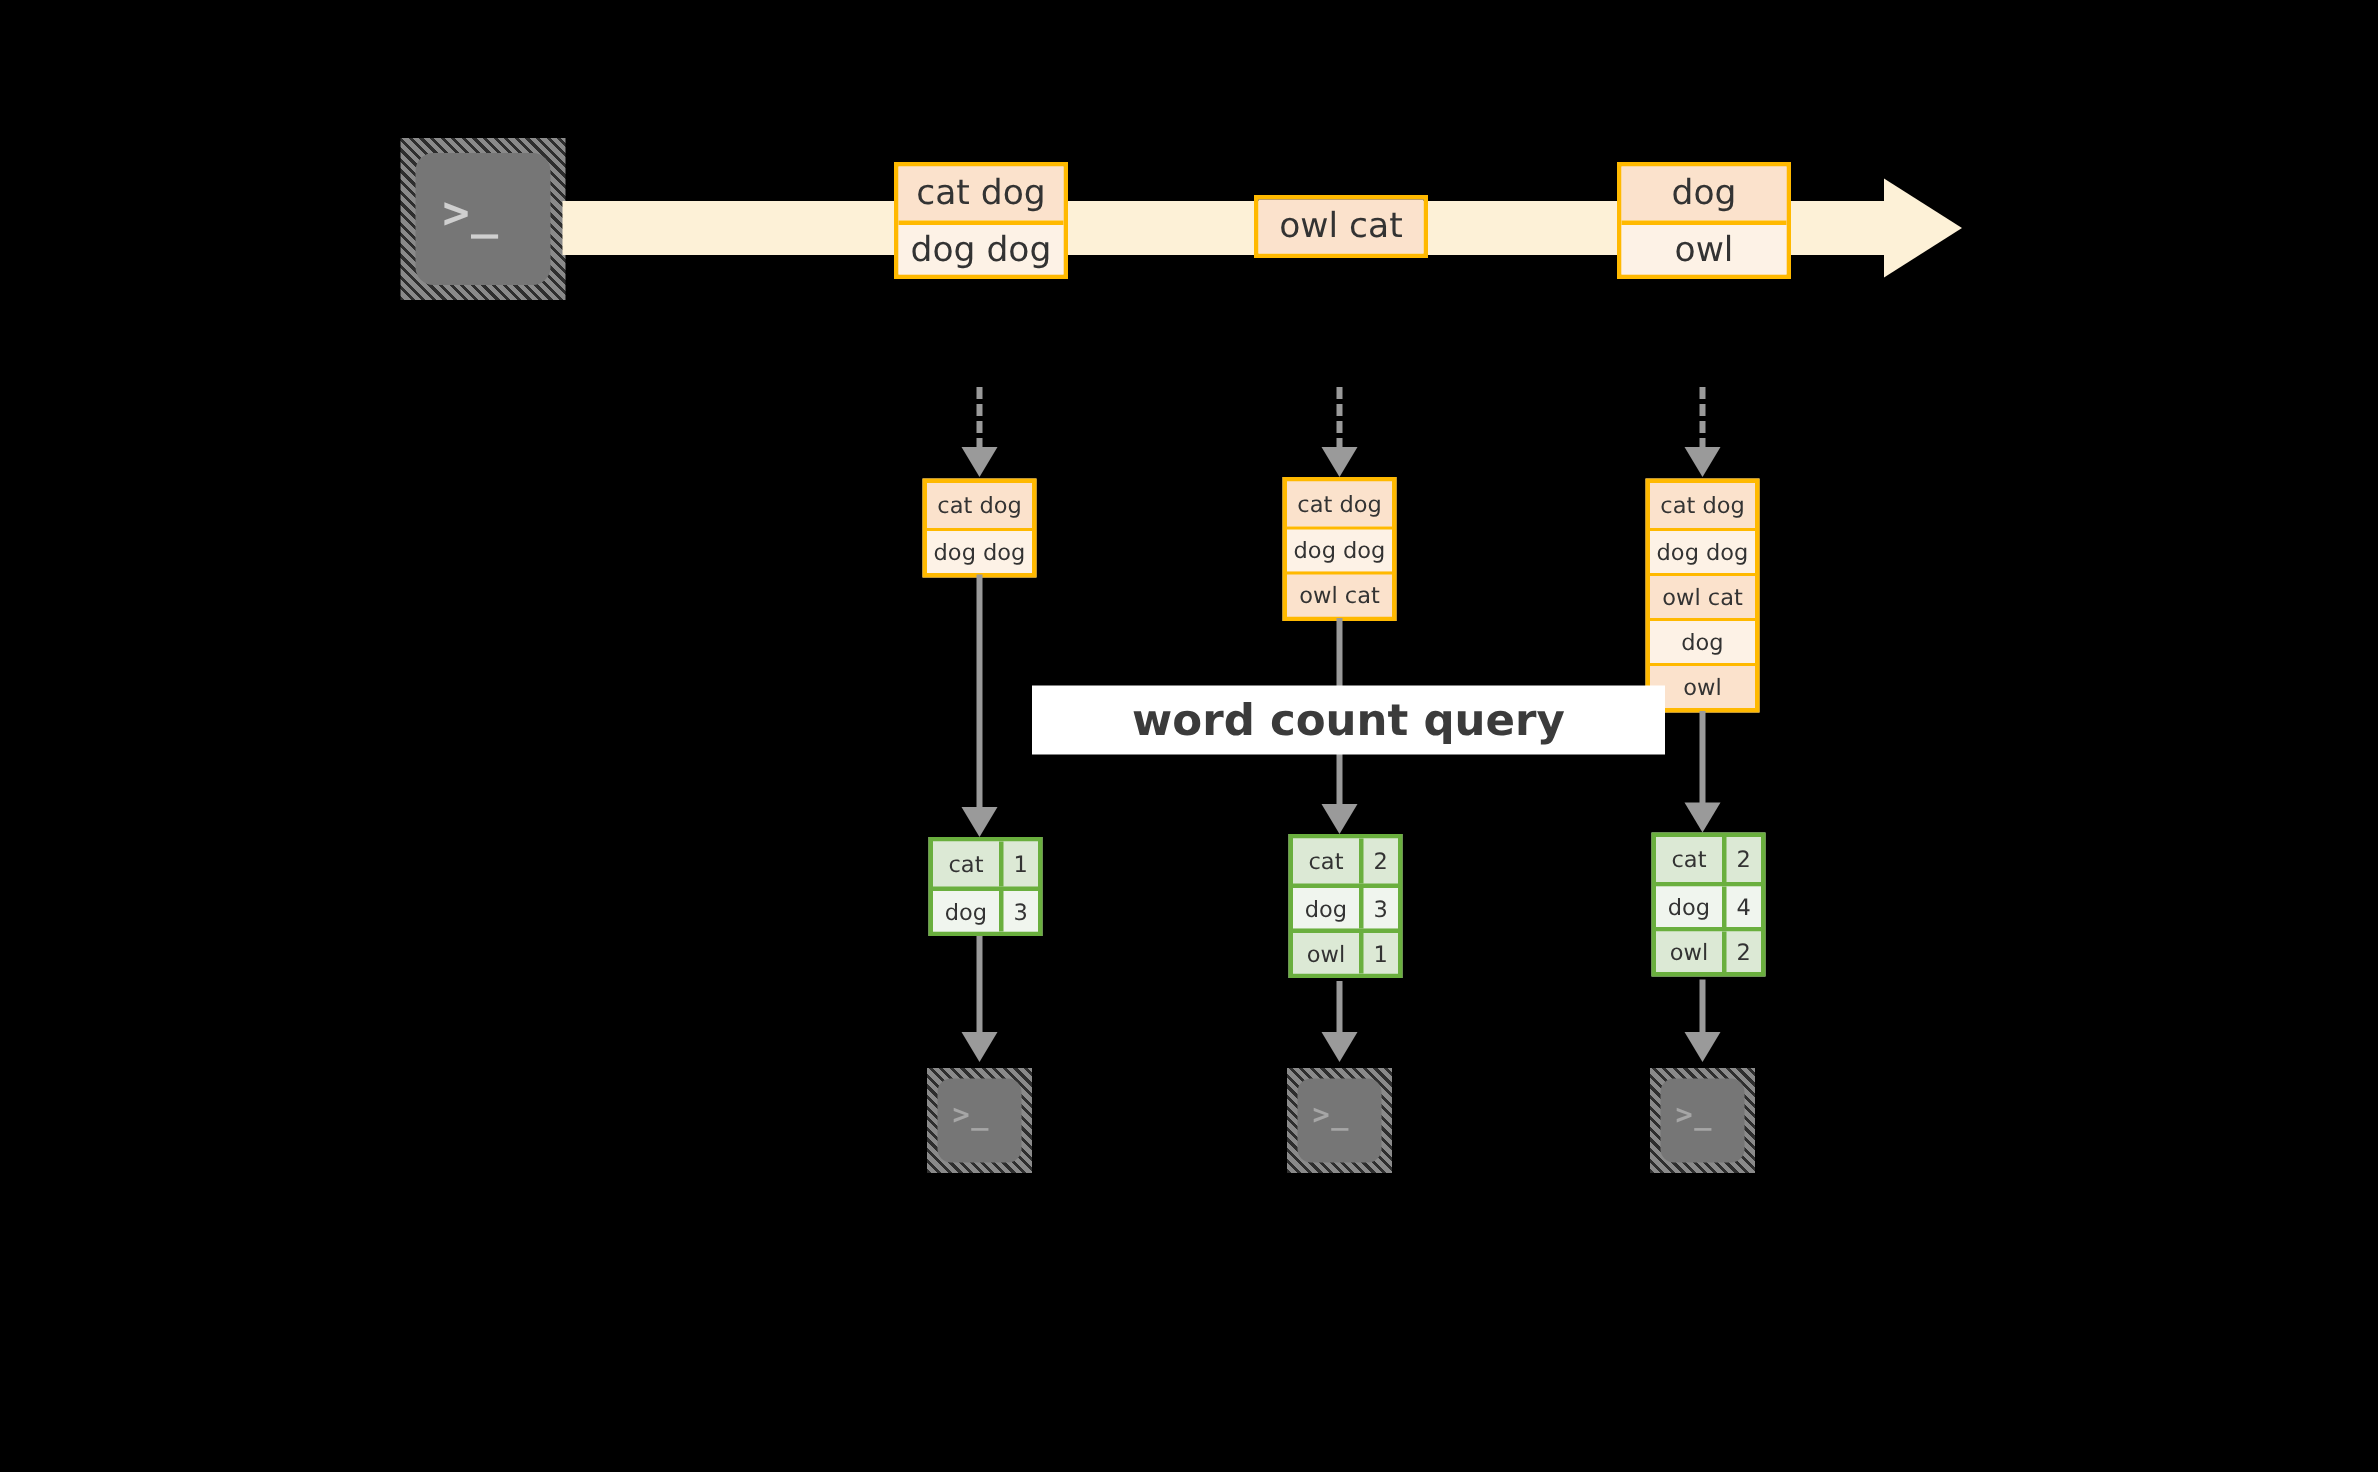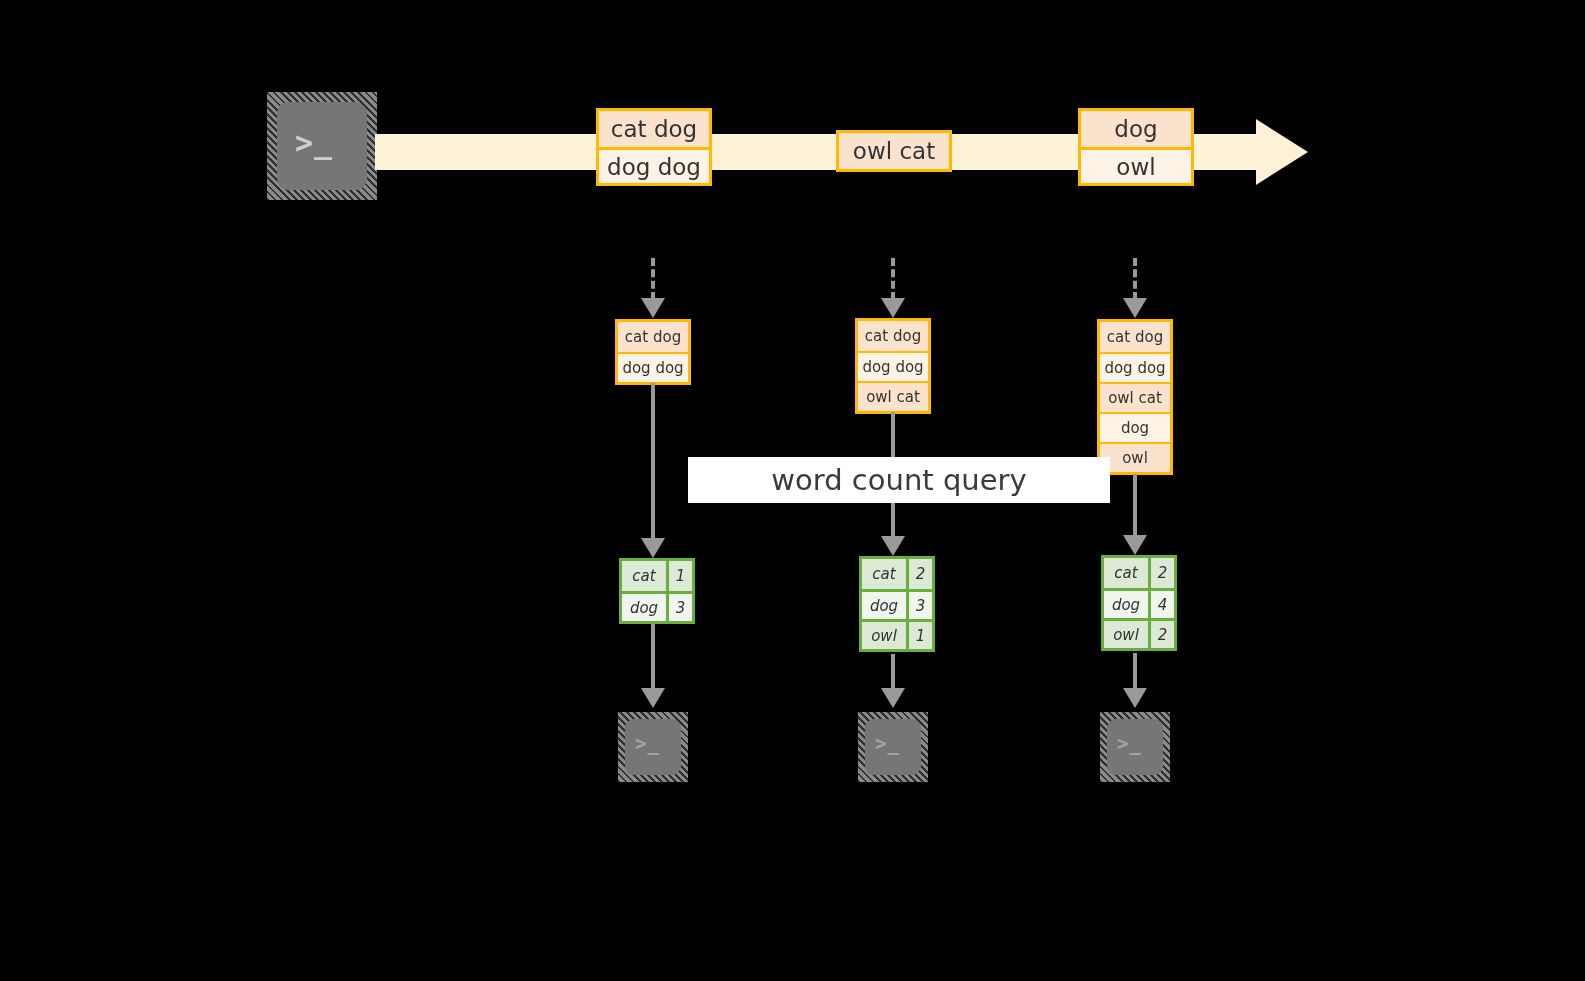--- a/index.html
+++ b/index.html
@@ -76,21 +76,20 @@
   .obox.mini .row { height: 30px; font-size: 15px; }
   .obox.mini .row + .row { border-top: 2px solid #ffb900; }
 
   
   .gtable {
     position: absolute;
     border: 3px solid #6aaf3e;
     background: #dce9d5;
     display: flex;
     flex-direction: column;
-    font-style: italic;
   }
   .gtable .grow { display: flex; height: 30px; }
   .gtable .grow + .grow { border-top: 3px solid #6aaf3e; }
   .gtable .grow.alt .gc { background: #f0f5ee; }
   .gtable .gc {
     display: flex; align-items: center; justify-content: center;
     font-size: 15px; color: #333333; background: #dce9d5;
   }
   .gtable .gc.word { width: 44px; }
   .gtable .gc.num  { width: 26px; border-left: 3px solid #6aaf3e; }
@@ -118,20 +117,21 @@
   .label-band {
     position: absolute;
     background: #ffffff;
     display: flex;
     align-items: center;
     justify-content: center;
     color: #3b3b3b;
     font-size: 29px;
     white-space: nowrap;
     z-index: 5;
+    font-weight: bold;
   }
 </style>
 </head>
 <body>
 
 <div id="stage">
 
   <div class="terminal" style="left:267px; top:92px; width:110px; height:108px;">
     <div class="inner" style="left:10px; top:10px; right:10px; bottom:10px;"></div>
     <div class="glyph" style="left:28px; top:36px; font-size:30px;">&gt;_</div>

